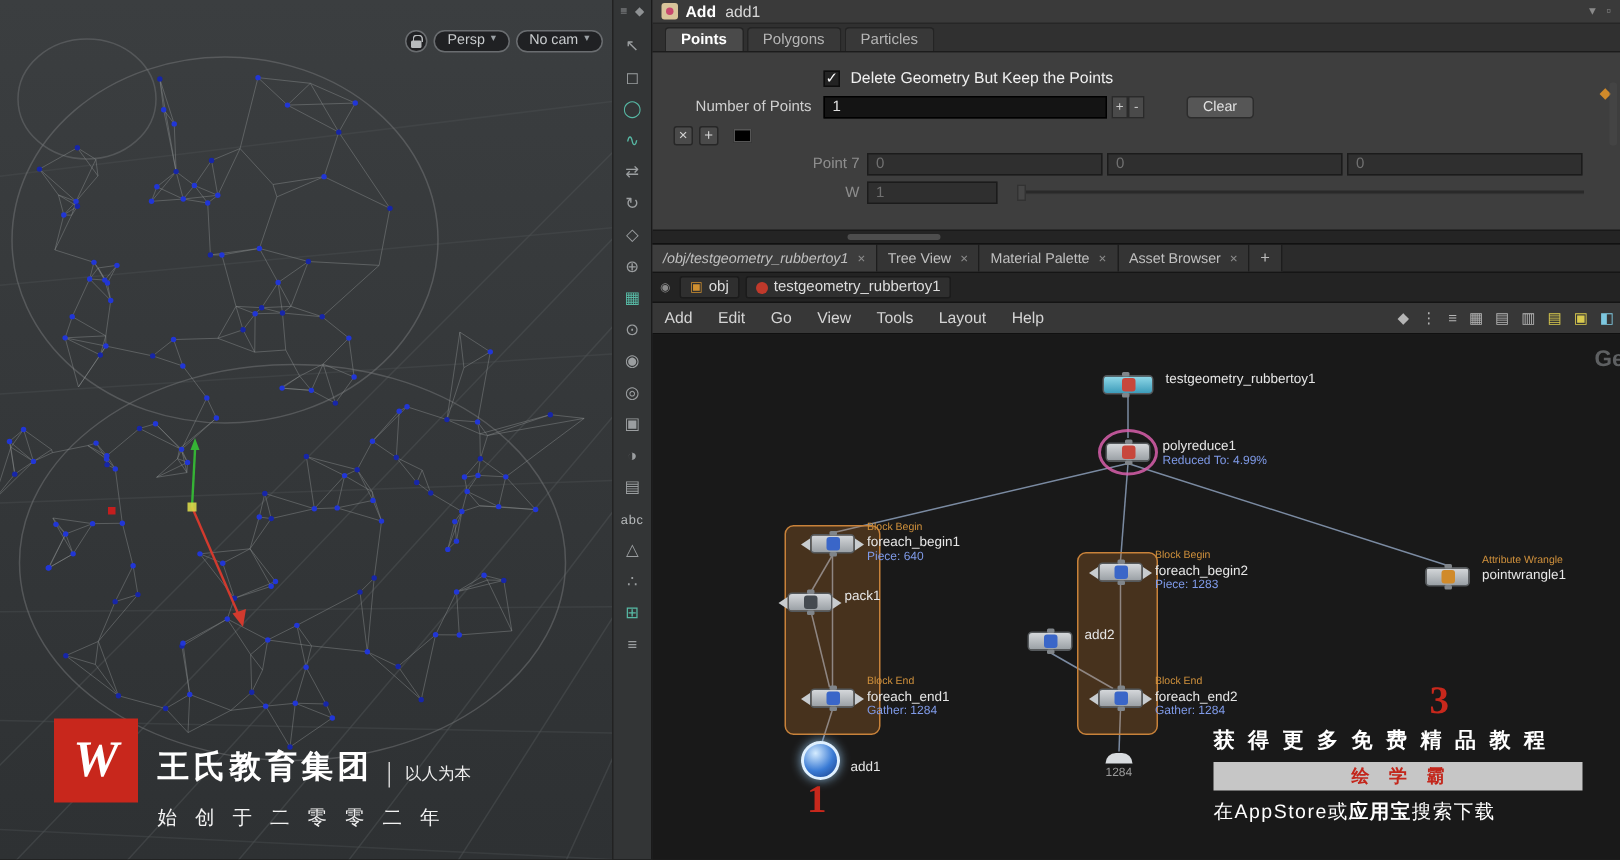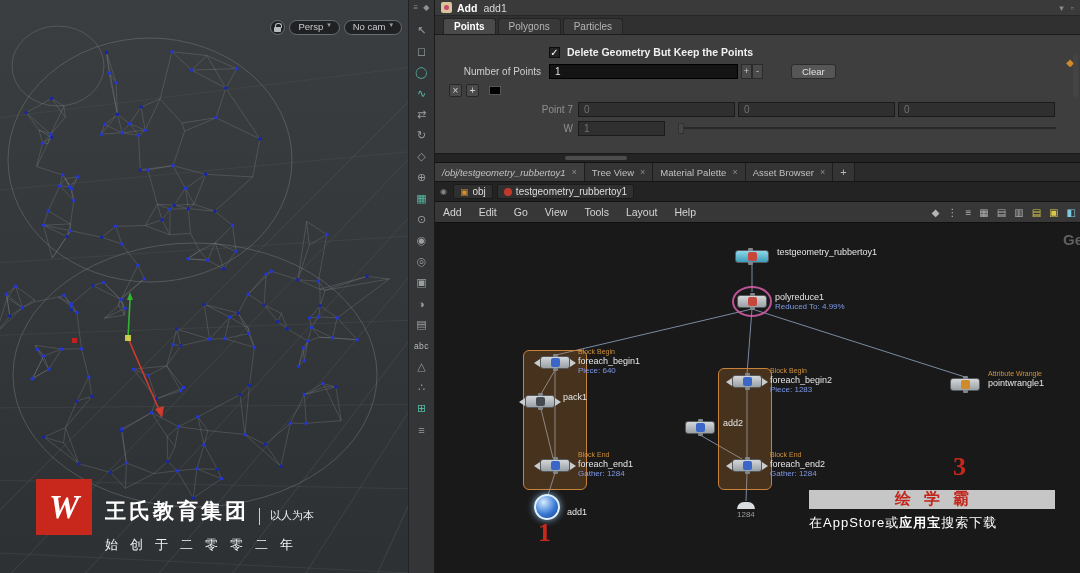--- a/index.html
+++ b/index.html
@@ -58,21 +58,21 @@
     background:#383838;border:1px solid #242424;border-bottom:none;border-radius:3px 3px 0 0;margin-right:2px;cursor:default}
   .ptab.active{background:#4a4a4a;color:#fff;font-weight:bold}
 
   
   #p-body{height:119px;background:#3e3e3e;position:relative;padding-top:6px;border-bottom:1px solid #191919}
   .p-row{display:flex;align-items:center;height:16px;margin-top:3px;font-size:10px;color:#ccc}
   .p-label{width:106px;text-align:right;margin-right:8px;color:#cfcfcf;white-space:nowrap}
   .p-label.wide{width:138px;margin-right:5px}
   .cb{width:11px;height:11px;background:#232323;border:1px solid #0d0d0d;color:#fff;font-size:10px;
     line-height:10px;text-align:center;margin-right:7px}
-  .cb-label{font-weight:bold;color:#f0f0f0;font-size:10.5px}
+  .cb-label{font-weight:normal;color:#f0f0f0;font-size:10.5px}
   .pfield{background:#141414;border:1px solid #000;color:#e0e0e0;height:15px;display:flex;align-items:center;
     padding:0 5px;font-size:10px}
   .pfield.main{width:189px}
   .spin{display:flex;margin-left:3px}
   .spin span{width:11px;height:15px;background:#4a4a4a;border:1px solid #2a2a2a;color:#ccc;font-size:9px;
     display:flex;align-items:center;justify-content:center;cursor:default}
   .btn{height:15px;padding:0 10px;background:#565656;border:1px solid #2c2c2c;border-radius:3px;color:#e2e2e2;
     font-size:9.5px;display:flex;align-items:center;cursor:default}
   .sqbtn{width:13px;height:13px;background:#4a4a4a;border:1px solid #272727;border-radius:2px;color:#d5d5d5;
     font-size:10px;display:flex;align-items:center;justify-content:center;margin-right:4px;cursor:default}
@@ -138,21 +138,21 @@
     box-shadow:0 0 7px rgba(160,212,255,.8);background:radial-gradient(circle at 35% 28%,#d5ecff,#3a7bd5 55%,#173a82);cursor:default}
   .dome{width:18px;height:7px;background:#d8dcdf;border-radius:9px 9px 0 0}
   .dome-label{color:#9a9a9a;font-size:8px;margin-top:1px}
   .marker{position:absolute;font-family:"Liberation Serif","DejaVu Serif",serif;font-weight:bold;
     color:#c8281c;font-size:26px;line-height:1}
 
   
   .promo{position:absolute;left:374px;top:262px;width:246px;color:#fff}
   .promo-line1{font-size:14px;font-weight:600;letter-spacing:9px;white-space:nowrap}
   .promo-bar{margin-top:5px;height:19px;background:#c6c6c6;display:flex;align-items:center;justify-content:center}
-  .promo-brand{color:#c3261b;font-weight:bold;font-size:16px;letter-spacing:13px;text-indent:13px;white-space:nowrap}
+  .promo-brand{color:#c3261b;font-weight:bold;font-size:12px;letter-spacing:13px;text-indent:13px;white-space:nowrap}
   .promo-line2{margin-top:5px;font-size:13px;white-space:nowrap;letter-spacing:1px}
   .promo-line2 .b{font-weight:bold}
 </style>
 </head>
 <body>
 
 <div id="app">
 
   <div id="viewport">
     <svg id="vp-svg" width="408" height="573">
@@ -979,20 +979,21 @@
         <div class="nlabels" style="top:-8px">
           <div class="block-label">Attribute Wrangle</div>
           <div class="nname">pointwrangle1</div>
         </div>
       </div>
 
       <span class="marker" style="left:103px;top:297px">1</span>
       <span class="marker" style="left:518px;top:231px">3</span>
 
       <div class="promo">
+        <div class="promo-line1">获得更多免费精品教程</div>
         <div class="promo-bar">
           <span class="promo-brand">绘学霸</span>
         </div>
         <div class="promo-line2">
           <span>在</span><span>AppStore</span><span>或</span><span class="b">应用宝</span><span>搜索下载</span>
         </div>
       </div>
     </div>
   </div>
 </div>

